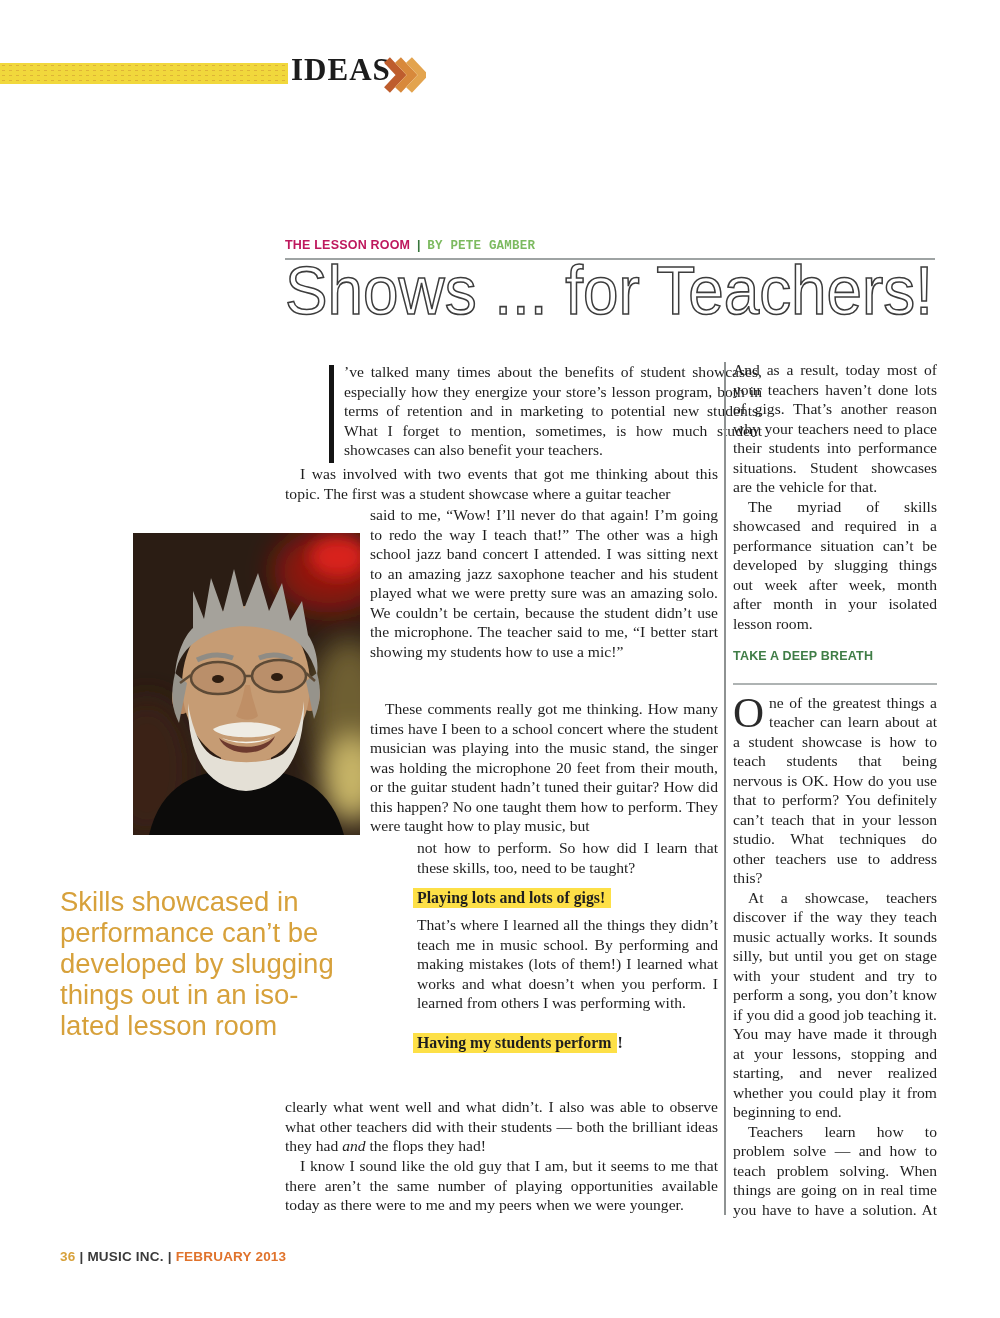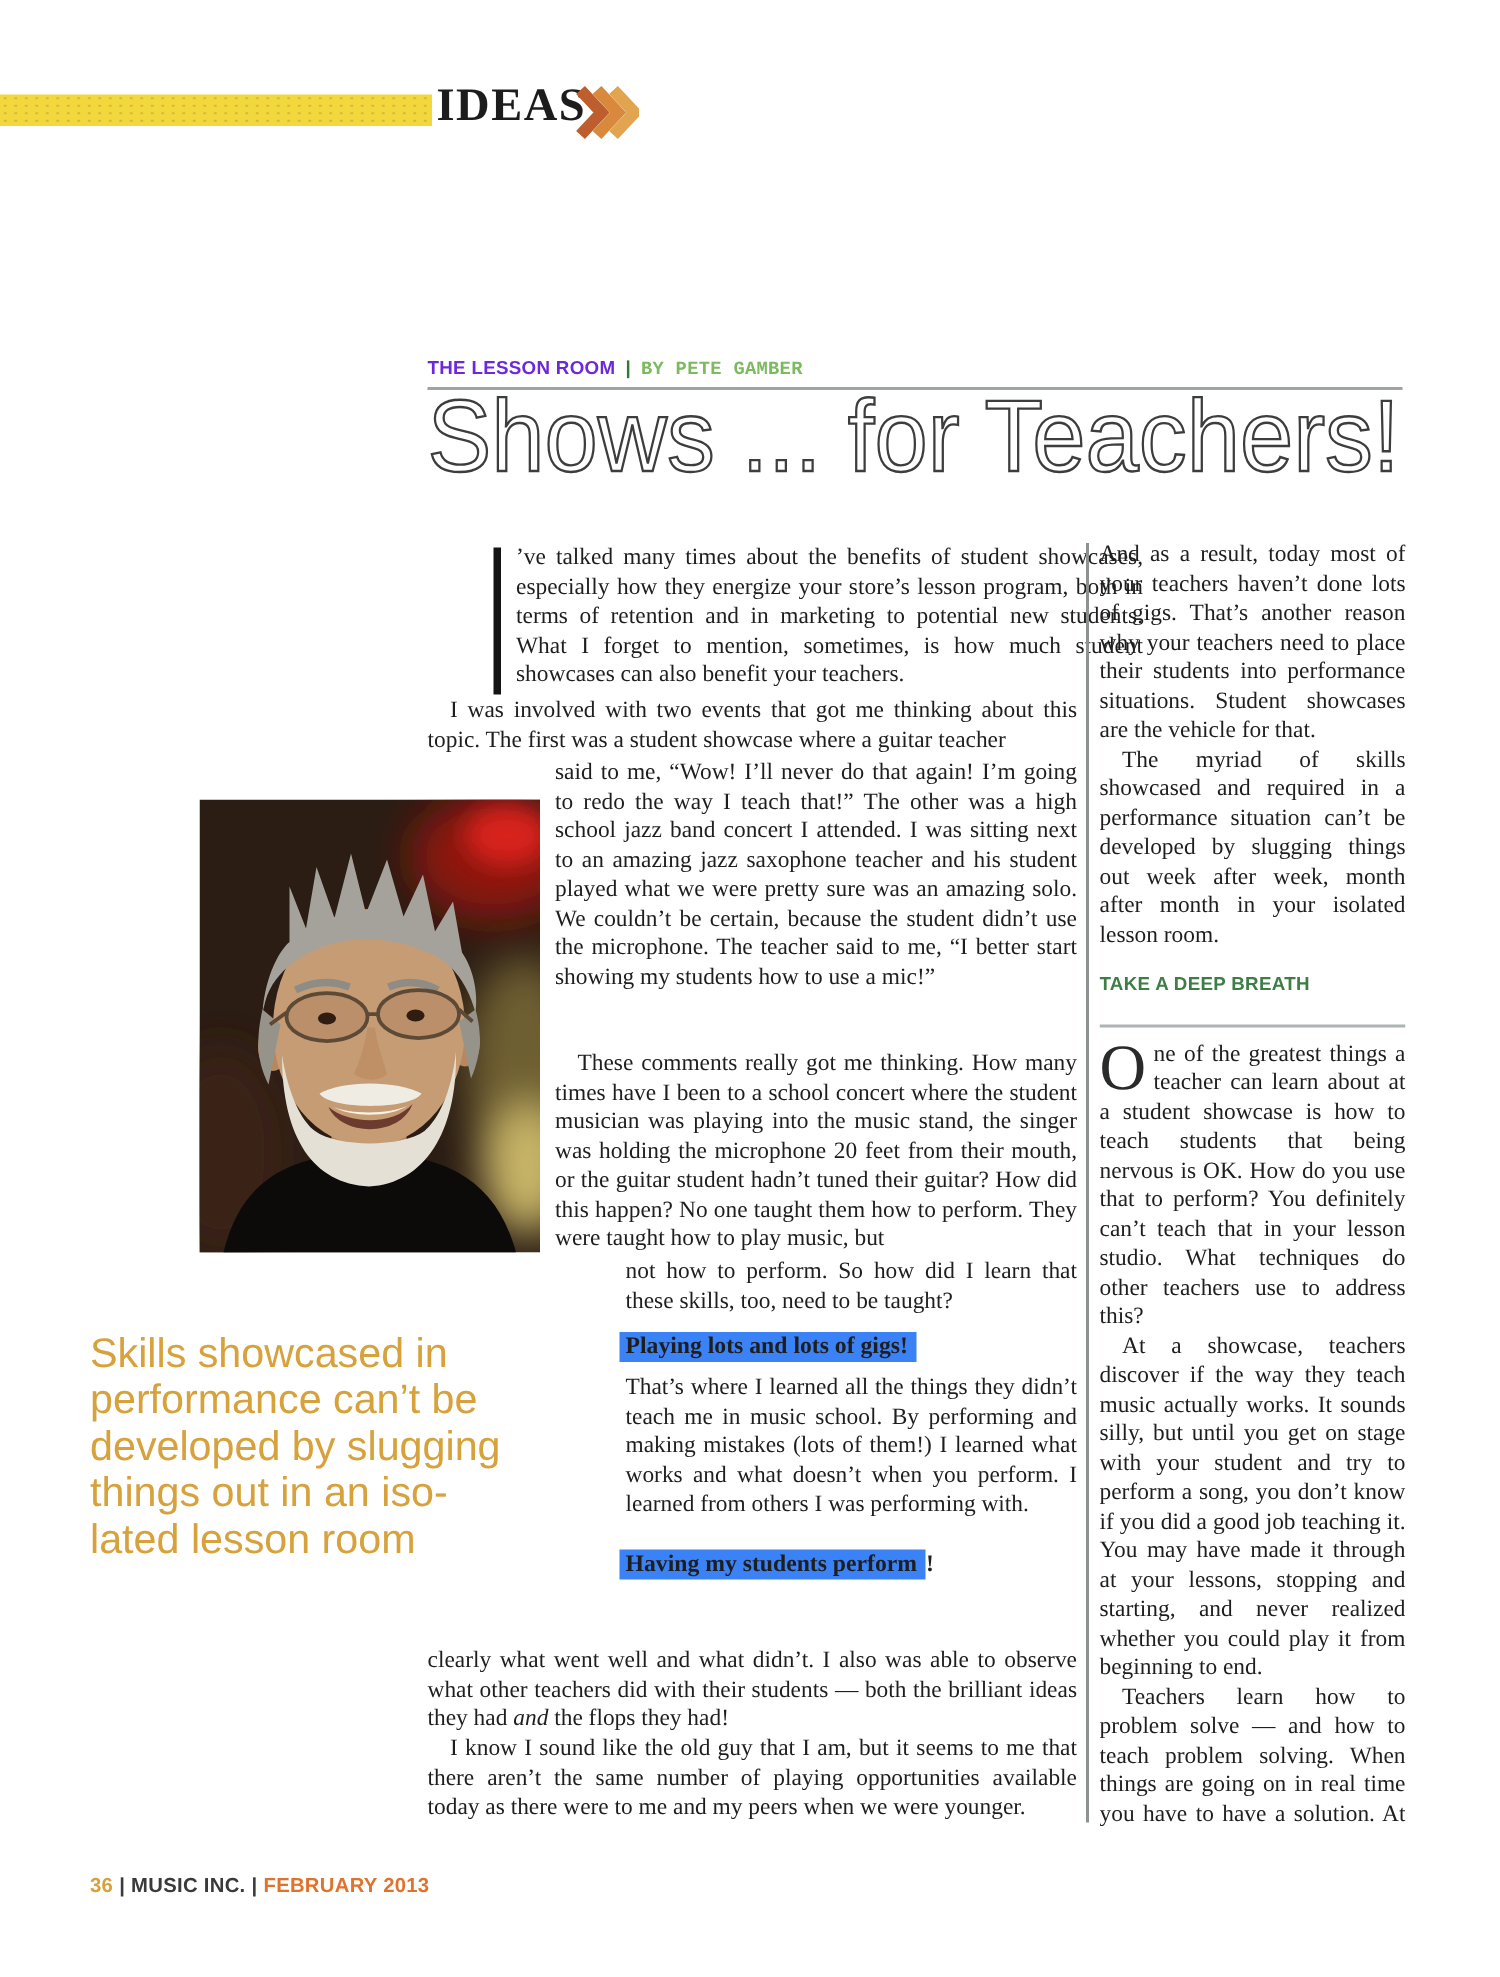--- a/index.html
+++ b/index.html
@@ -11,38 +11,38 @@
           background-image:radial-gradient(rgba(186,110,45,0.35) 1px,transparent 1.3px);
           background-size:7px 5px;}
   .masthead-label{position:absolute;left:291px;top:54px;font-family:"Liberation Serif",serif;
           font-weight:bold;font-size:31px;line-height:31px;letter-spacing:1px;color:#1c1c1c;}
   .chevrons{position:absolute;left:384px;top:56px;}
 
   
   .kicker{position:absolute;left:285px;top:238px;width:650px;font-family:"Liberation Sans",sans-serif;
           font-size:12.5px;font-weight:bold;letter-spacing:0.2px;padding-bottom:5px;
           border-bottom:2px solid #9ea3a3;}
-  .kicker .col{color:#6d28d9;}
+  .kicker .col{color:#be185d;}
   .kicker .sep{color:#37763B;padding:0 3px;}
   .kicker .by{color:#7CBA5F;font-family:Liberation Mono, monospace;}
 
   
   .headline-svg{position:absolute;left:283px;top:252px;}
 
   
   .blk{position:absolute;font-size:15.6px;line-height:19.5px;text-align:justify;}
   .blk p{margin:0;}
   .indent{text-indent:15px;}
 
   
   .dropbar{float:left;width:5px;height:98px;background:#141414;margin:3px 10px 0 0;}
 
   
   .sechead{position:absolute;font-size:15.8px;font-weight:bold;font-family:"Liberation Serif",serif;}
-  .hl{background:#3b82f6;padding:1px 6px 2px 4px;}
+  .hl{background:#fde047;padding:1px 6px 2px 4px;}
 
   
   .pullquote{position:absolute;left:60px;top:886px;width:345px;
              font-family:"Liberation Sans",sans-serif;font-weight:normal;
              font-size:27.5px;line-height:31px;color:#D7A13B;white-space:pre-line;}
 
   
   .divider{position:absolute;left:724px;top:362px;width:2px;height:853px;background:#8e9292;}
   .rightcol{position:absolute;left:733px;top:360px;width:204px;height:858px;overflow:hidden;
             font-size:15.6px;line-height:19.5px;text-align:justify;}

